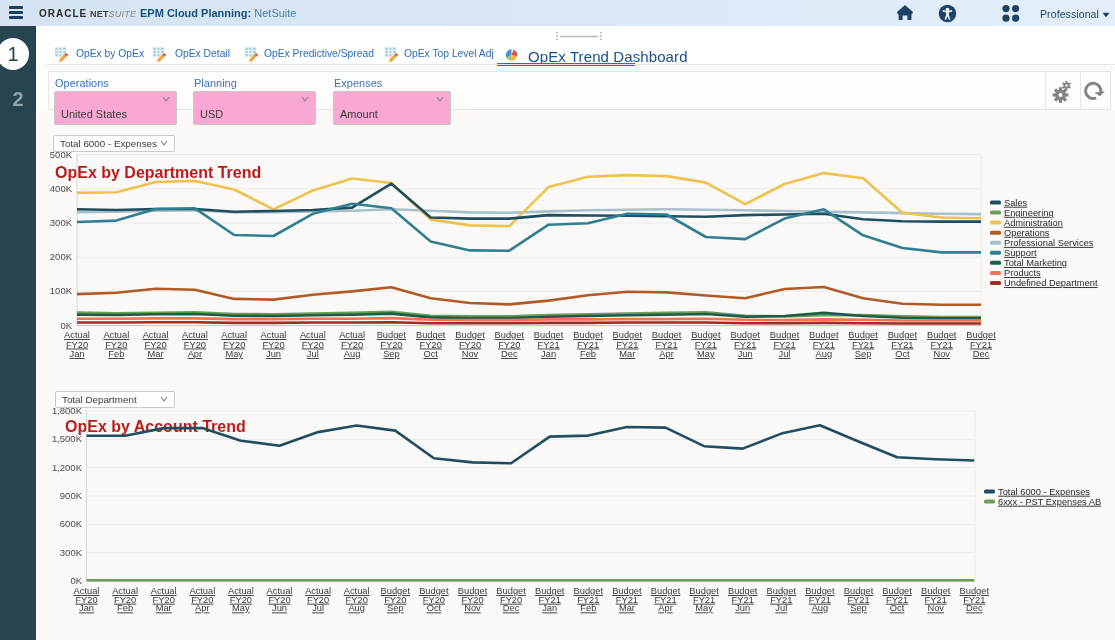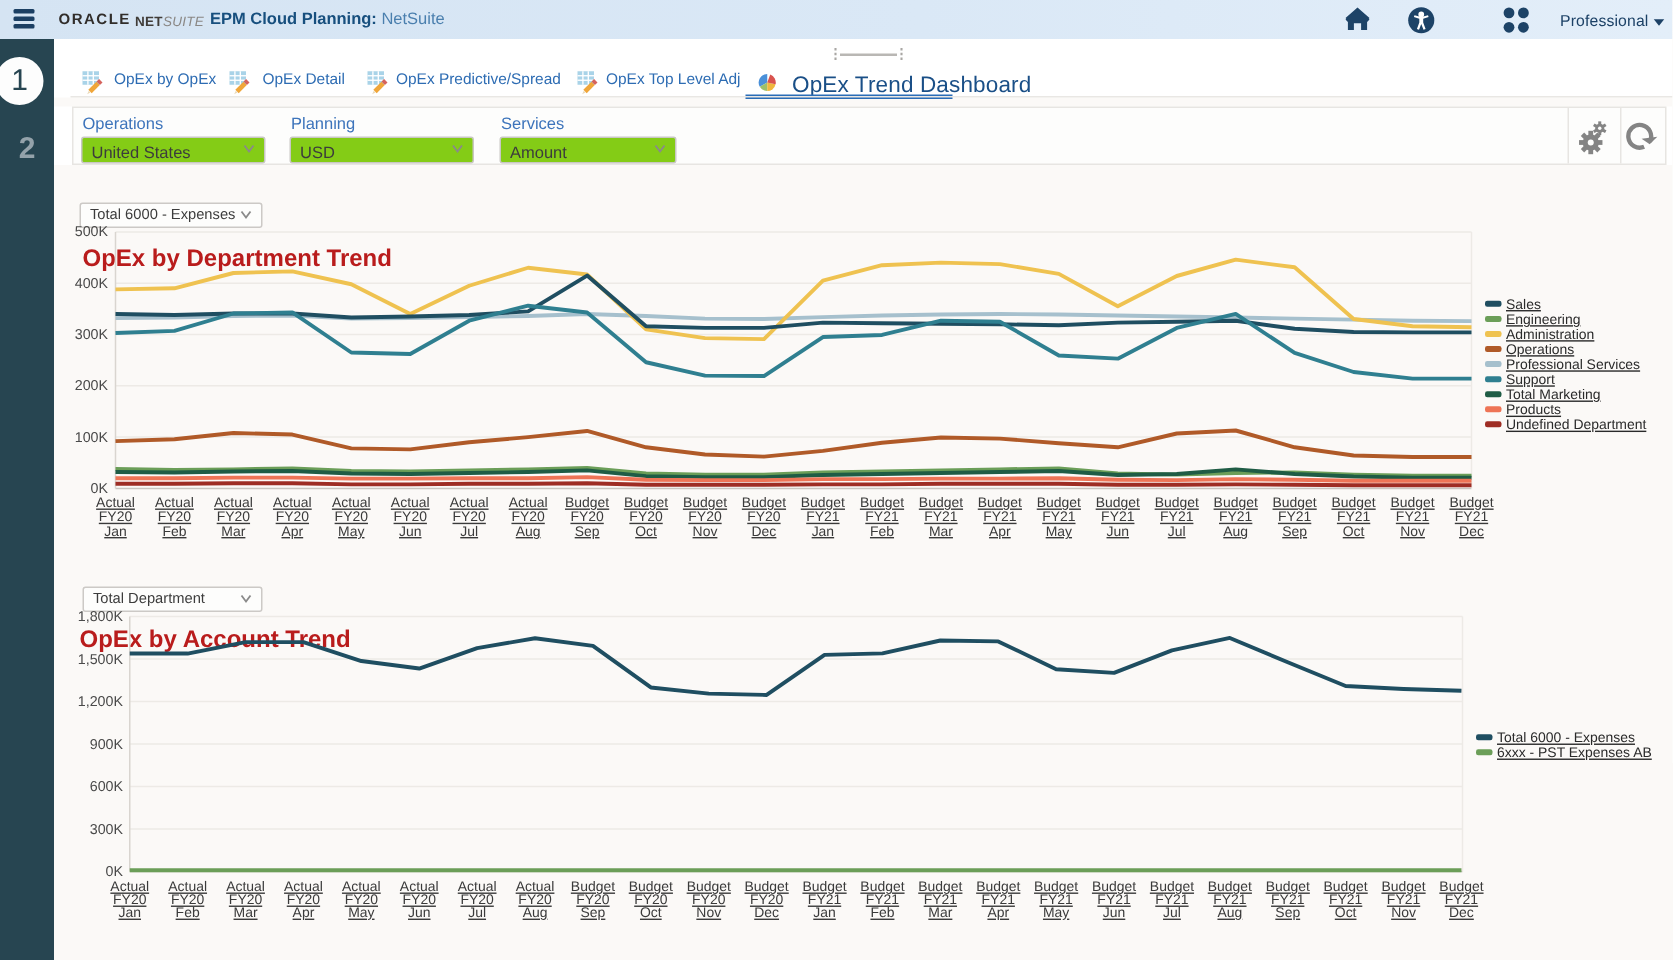--- a/index.html
+++ b/index.html
@@ -22,21 +22,21 @@
   
   .tabtxt { top:48px; font-size:10.3px; color:#2d6cb3; }
   #activetab { top:47.5px; font-size:15px; font-weight:normal; color:#1a4f87; letter-spacing:0.1px; }
   #tabline { left:497px; top:63px; width:138px; height:3px; background:#2a6db7; }
   #tabborder { left:47px; top:64px; width:1068px; height:1px; background:#e9e7e4; }
   
   #handle { left:556px; top:32px; width:46px; height:9px; }
   
   #fpanel { left:48px; top:71px; width:1063px; height:39px; background:#fdfdfc; border:1px solid #e7e5e2; }
   .flabel { top:77px; font-size:11px; color:#3d74bb; }
-  .fbox { top:91px; height:18px; border:1px solid #c9c7c4; border-radius:2px; background:#84cc16; font-size:11px; color:#3c3c3c; padding:4px 6px; }
+  .fbox { top:91px; height:18px; border:1px solid #c9c7c4; border-radius:2px; background:#f9a8d4; font-size:11px; color:#3c3c3c; padding:16px 6px; }
   .chev { position:absolute; right:6px; top:3px; width:8px; height:8px; }
   .cellsep { top:72px; width:1px; height:37px; background:#e7e5e2; }
   
   .ctitle { font-size:16px; font-weight:bold; color:#b91c1c;margin-top:44px; }
   .cdrop { width:122px; height:17px; border:1px solid #ccc9c6; border-radius:2px; background:#fdfdfc; font-size:9.8px; color:#3c3c3c; padding:1.5px 6px; }
   #main { left:36px; top:110px; width:1079px; height:530px; background:#fbf9f7; }
   #midband { left:36px; top:65px; width:1079px; height:6px; background:#fbf9f7; }
 </style>
 </head>
 <body>
@@ -149,21 +149,21 @@
 
   <div id="fpanel" class="abs"></div>
   <div class="abs flabel" style="left:55px">Operations</div>
   <div class="abs fbox" style="left:54px;width:123px">United States<svg class="chev" viewBox="0 0 8 8">
       <path d="M1 2 L4 6 L7 2" fill="none" stroke="#8a8a8a" stroke-width="1.2"></path>
     </svg></div>
   <div class="abs flabel" style="left:194px">Planning</div>
   <div class="abs fbox" style="left:193px;width:123px">USD<svg class="chev" viewBox="0 0 8 8">
       <path d="M1 2 L4 6 L7 2" fill="none" stroke="#8a8a8a" stroke-width="1.2"></path>
     </svg></div>
-  <div class="abs flabel" style="left:334px">Services</div>
+  <div class="abs flabel" style="left:334px">Expenses</div>
   <div class="abs fbox" style="left:333px;width:118px">Amount<svg class="chev" viewBox="0 0 8 8">
       <path d="M1 2 L4 6 L7 2" fill="none" stroke="#8a8a8a" stroke-width="1.2"></path>
     </svg></div>
   <div class="abs cellsep" style="left:1045px"></div>
   <div class="abs cellsep" style="left:1080px"></div>
 
   <svg class="abs" style="left:1048px;top:78px" width="26" height="26" viewBox="0 0 26 26">
     <g fill="#848484">
       <g transform="translate(12.5,17)">
         <circle r="5.4"></circle>
@@ -206,21 +206,21 @@
 
   <svg class="abs" style="left:1084px;top:81px" width="23" height="23" viewBox="0 0 23 23">
     <path d="M 15.9 13.4 A 7.6 7.6 0 1 0 12.1 16.9" fill="none" stroke="#848484" stroke-width="2.9"></path>
     <path d="M 10.4 11.5 L 20.9 10.2 L 15.8 15.2 Z" fill="#848484"></path>
   </svg>
 
   <div class="abs ctitle" style="left:55px;top:120px">OpEx by Department Trend</div>
   <div class="abs cdrop" style="left:53px;top:135px">Total 6000 - Expenses<svg class="chev" viewBox="0 0 8 8">
       <path d="M1 2 L4 6 L7 2" fill="none" stroke="#8a8a8a" stroke-width="1.2"></path>
     </svg></div>
-  <div class="abs ctitle" style="left:53px;top:374px">OpEx by Account Trend</div>
+  <div class="abs ctitle" style="left:65px;top:374px">OpEx by Account Trend</div>
   <div class="abs cdrop" style="left:55px;top:391px;width:120px">Total Department<svg class="chev" viewBox="0 0 8 8">
       <path d="M1 2 L4 6 L7 2" fill="none" stroke="#8a8a8a" stroke-width="1.2"></path>
     </svg></div>
 
   <svg id="charts" width="1115" height="640" viewBox="0 0 1115 640" style="position:absolute;left:0;top:0;" font-family="Liberation Sans, sans-serif">
     <line x1="77" y1="325.6" x2="981" y2="325.6" stroke="#c9c5c0" stroke-width="1"></line>
     <line x1="77" y1="291.4" x2="981" y2="291.4" stroke="#edeae6" stroke-width="1"></line>
     <line x1="77" y1="257.2" x2="981" y2="257.2" stroke="#edeae6" stroke-width="1"></line>
     <line x1="77" y1="223" x2="981" y2="223" stroke="#edeae6" stroke-width="1"></line>
     <line x1="77" y1="188.8" x2="981" y2="188.8" stroke="#edeae6" stroke-width="1"></line>

